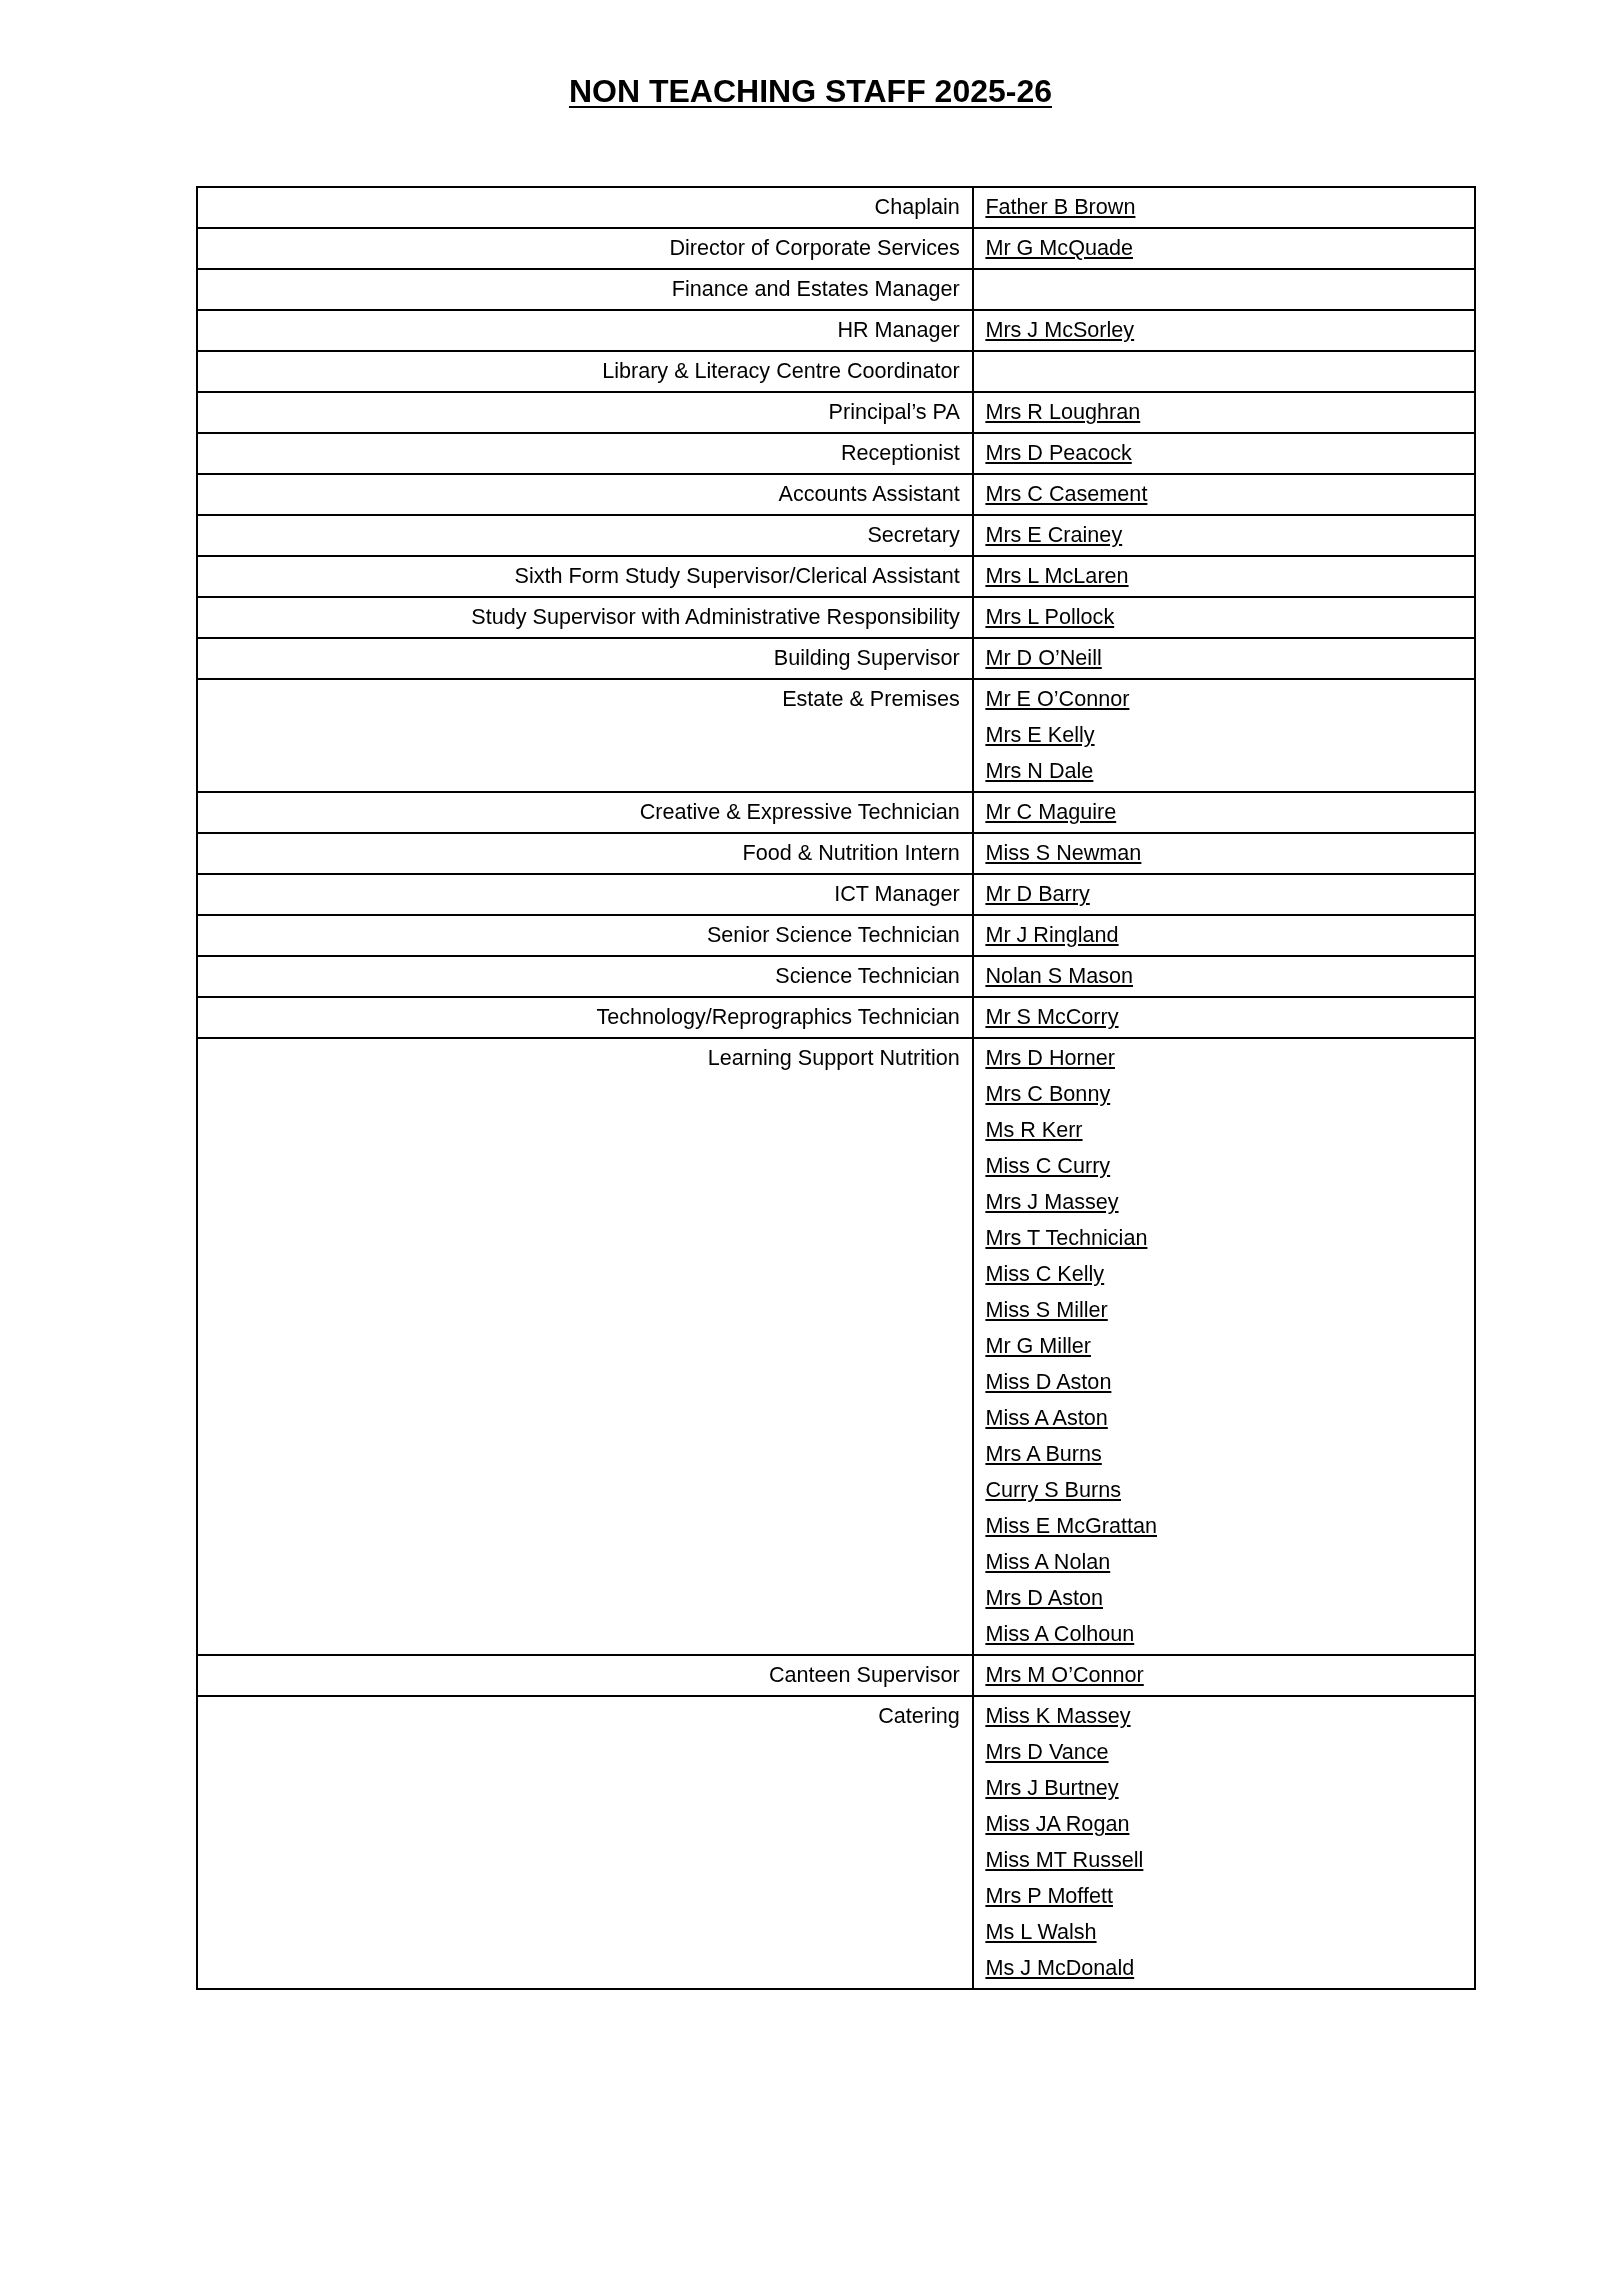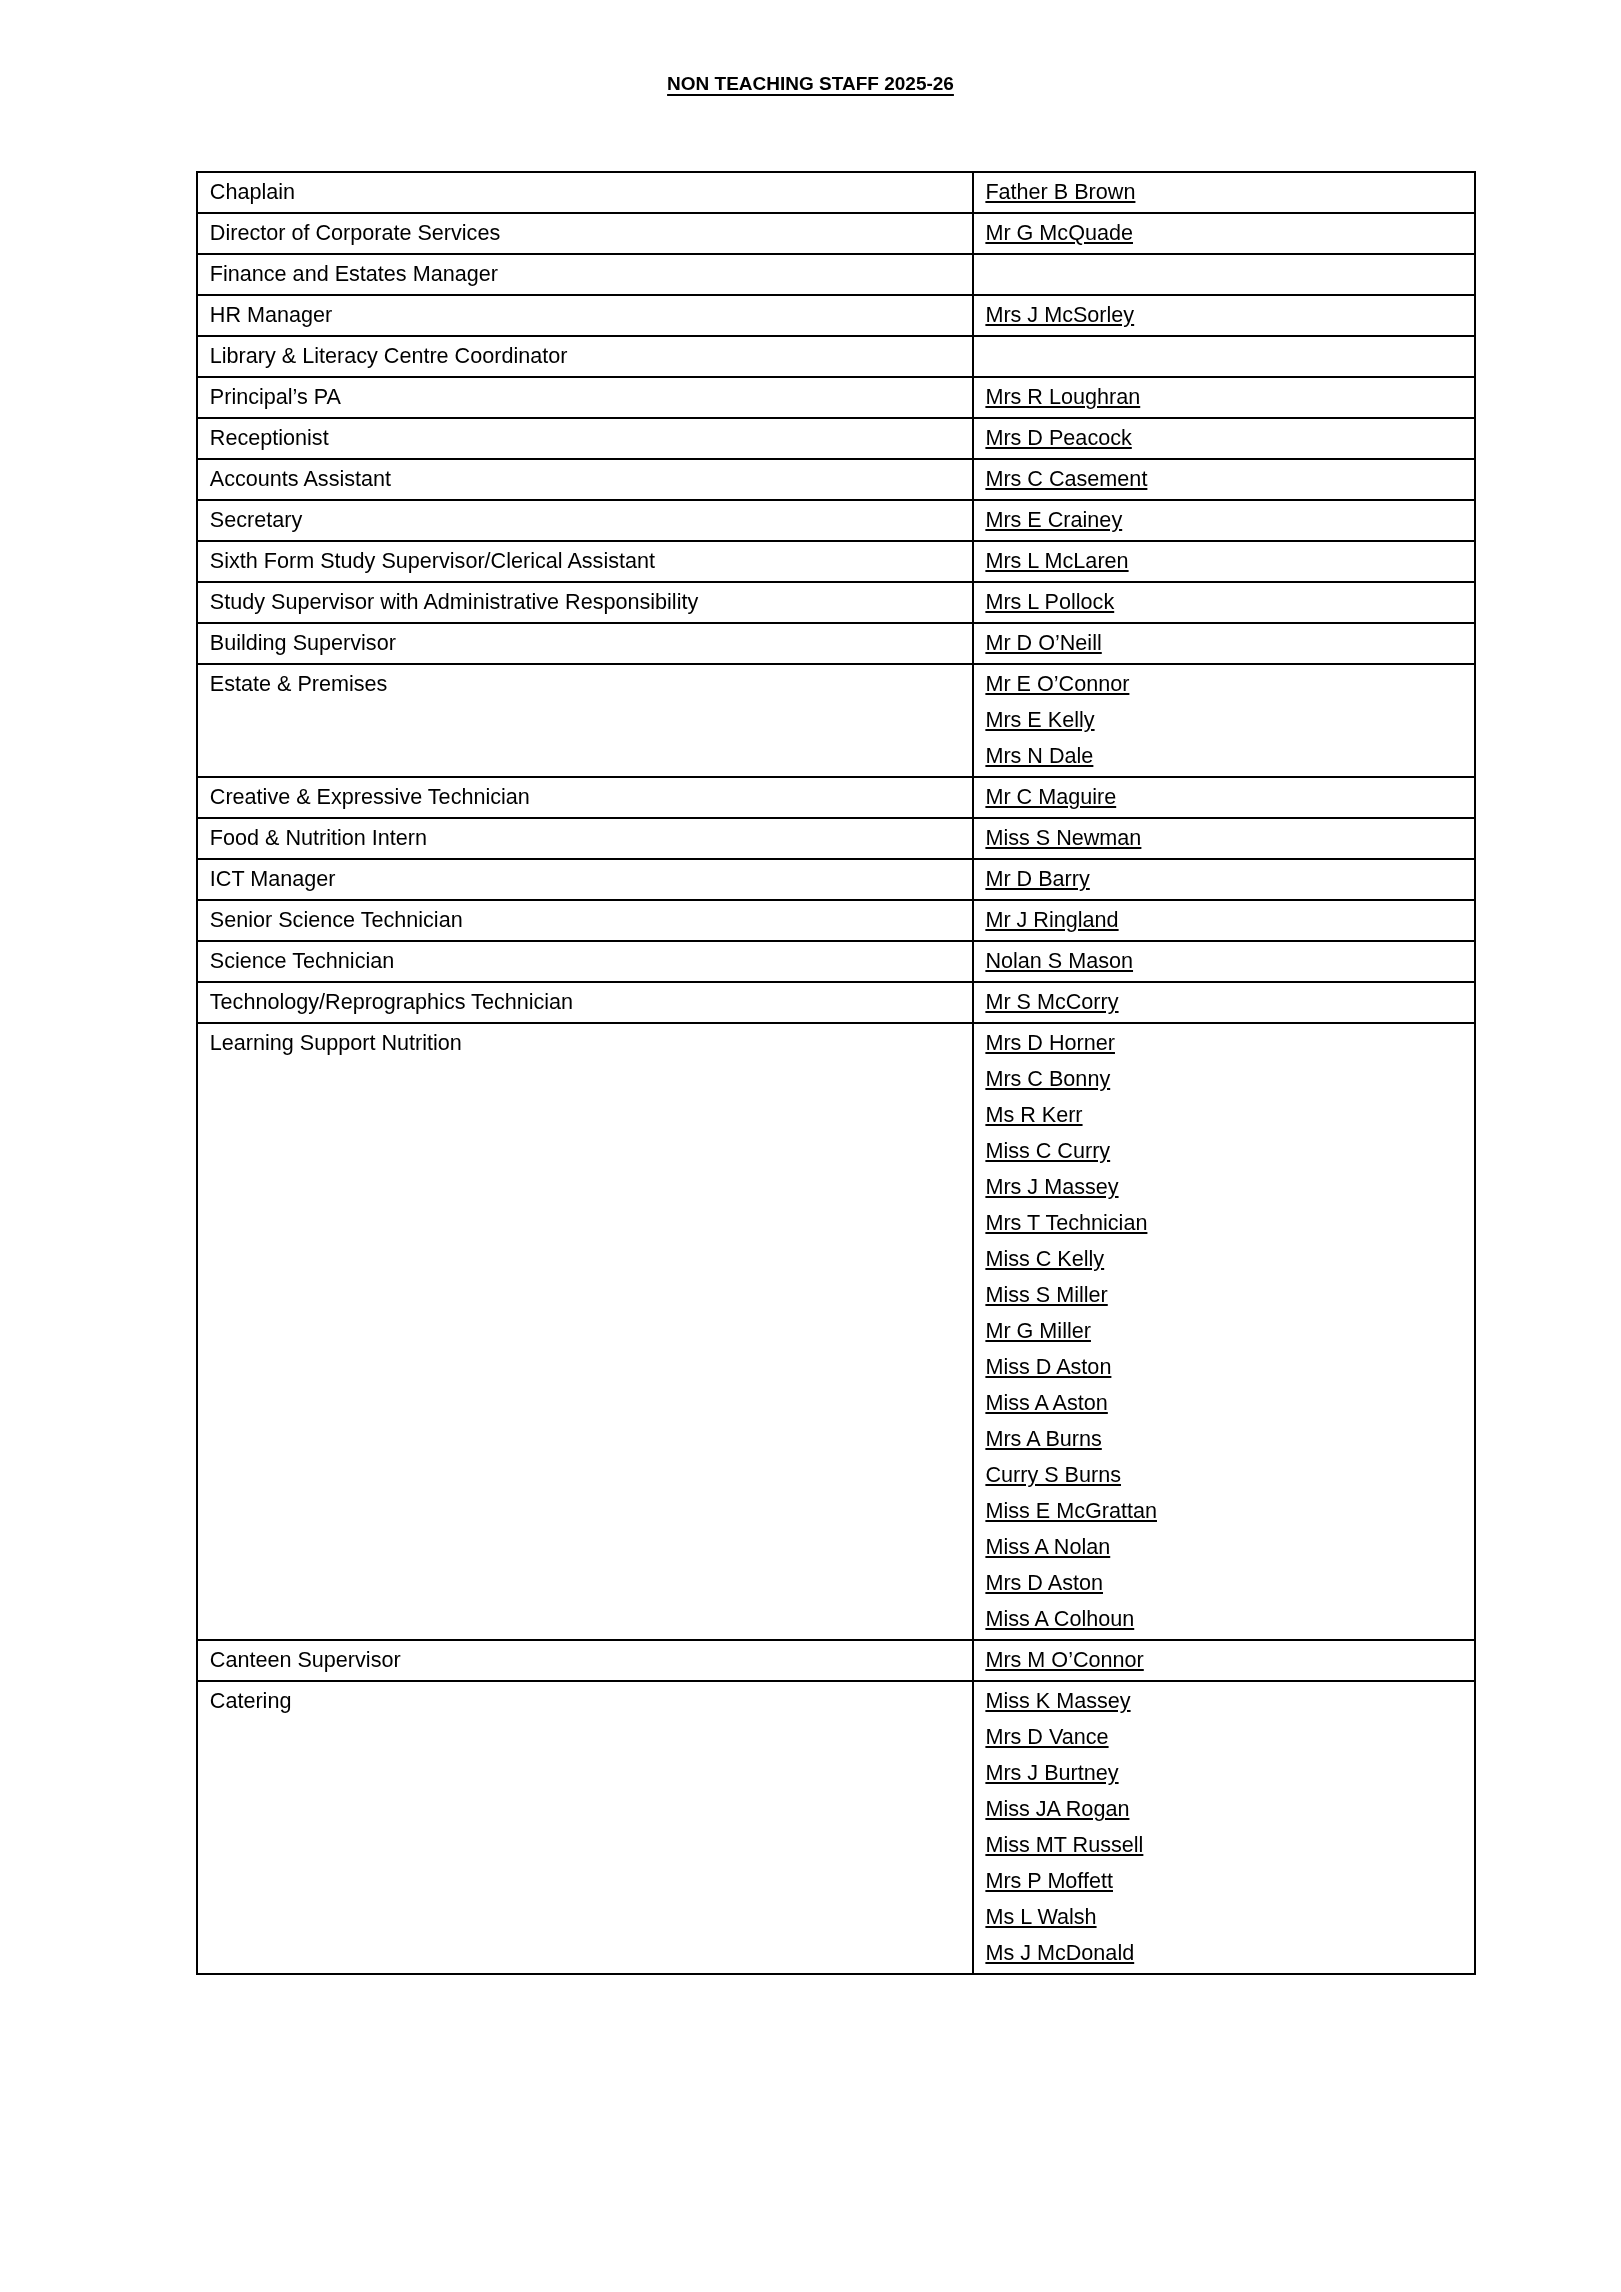--- a/index.html
+++ b/index.html
@@ -11,21 +11,21 @@
     width: 1621px;
     height: 2293px;
     font-family: "Liberation Sans", "DejaVu Sans", sans-serif;
     color: #000000;
     position: relative;
     overflow: hidden;
   }
   .doc-title {
     margin: 73px 0 0 0;
     text-align: center;
-    font-size: 19px;
+    font-size: 32px;
     font-weight: bold;
     text-decoration: underline;
     text-underline-offset: 3.9px;
     text-decoration-thickness: 2px;
     letter-spacing: 0px;
   }
   table.staff-table {
     border-collapse: collapse;
     table-layout: fixed;
     margin: 76px 0 0 196px;
@@ -33,21 +33,21 @@
   }
   table.staff-table td {
     border: 2.9px solid #000000;
     vertical-align: top;
     font-size: 21.6px;
     line-height: 36px;
     padding: 1px 11.8px 2px 11.8px;
     overflow: hidden;
     white-space: nowrap;
   }
-  td.role-cell { width: 750px; }
+  td.role-cell { width: 750px; text-align: right; }
   td.names-cell { width: 477px; }
   .name-line { display: block; text-decoration: underline; }
 </style>
 </head>
 <body style="background: rgb(255, 255, 255); color: rgb(0, 0, 0);">
 
 <div class="page">
   <h1 class="doc-title">NON TEACHING STAFF 2025-26</h1>
 
   <table class="staff-table">

